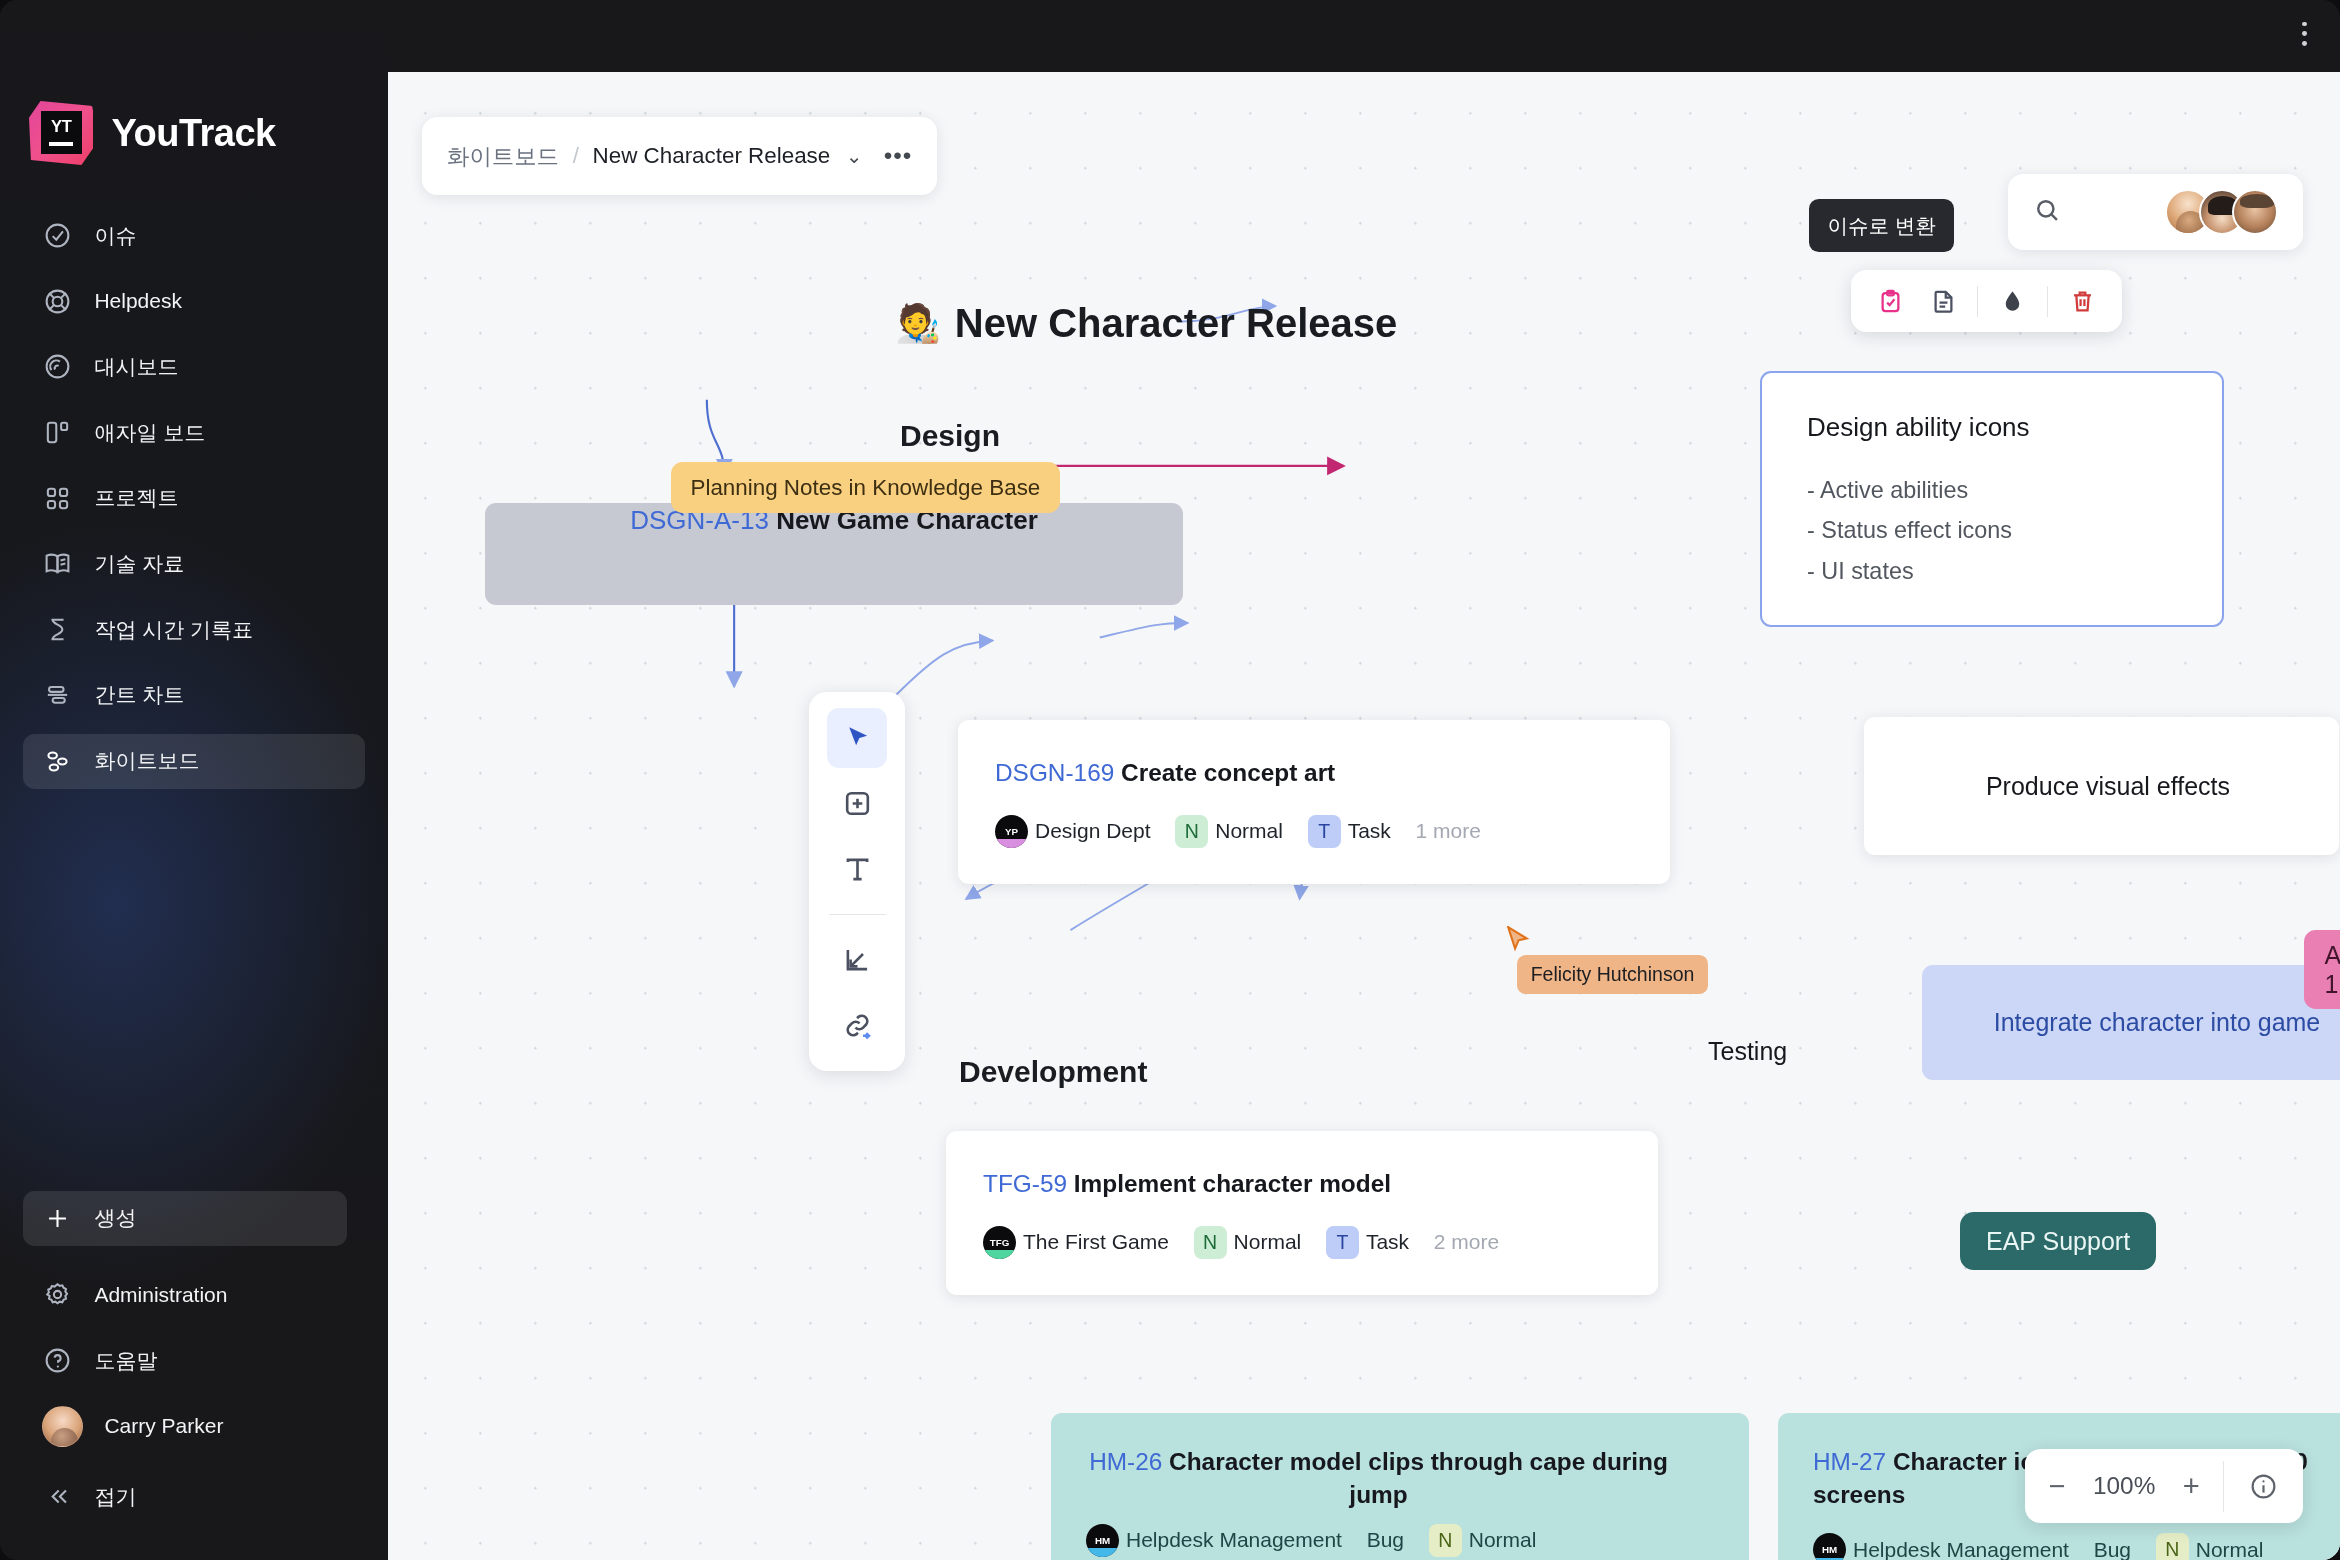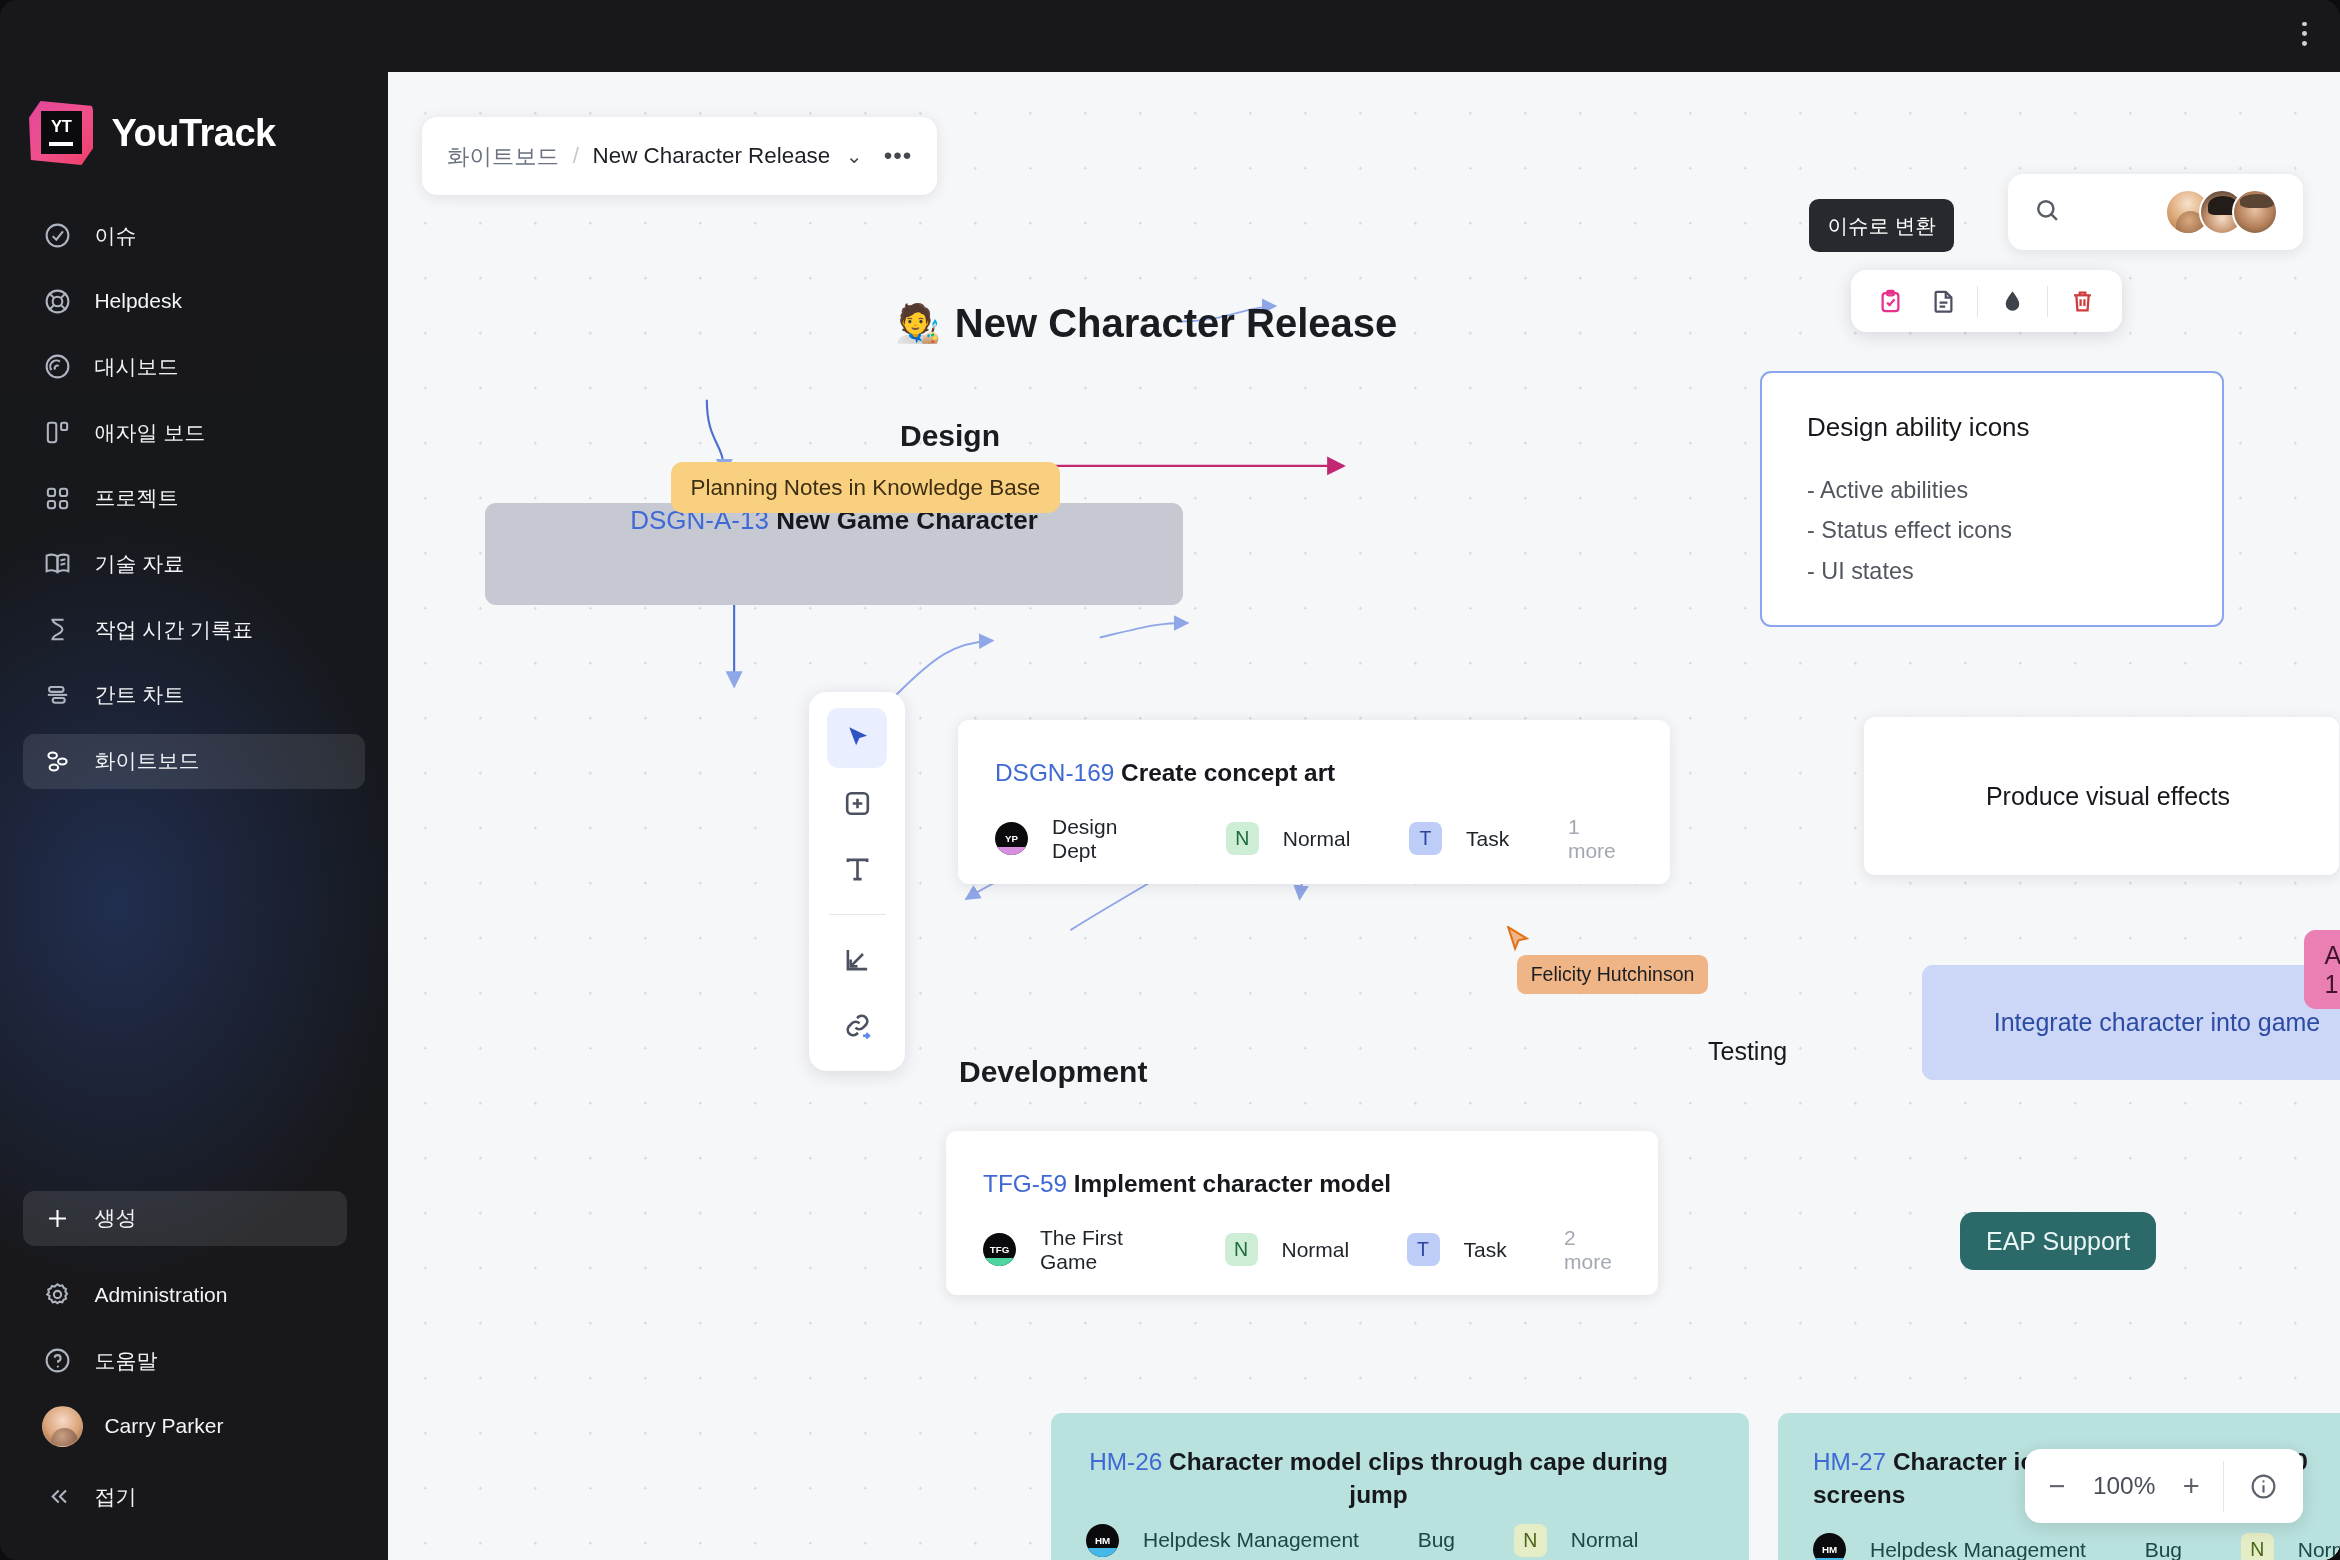--- a/index.html
+++ b/index.html
@@ -155,21 +155,21 @@
   .pal-btn { width: 60px; height: 60px; border-radius: 11.7px; display:flex; align-items:center; justify-content:center; }
   .pal-btn.active { background:#e9efff; }
   .pal-btn svg { width: 33px; height: 33px; fill:none; stroke:#4b5160; stroke-width:1.9; }
   .pal-div { width: 57px; height:1px; background:#e4e6ea; margin: 8.8px 0; }
 
   
   .node { position:absolute; border-radius: 11px; }
   .node-card { background:#fff; box-shadow: 0 2.9px 13.7px rgba(20,25,40,.10); }
   .card-title { font-size: 24.4px; font-weight:700; color:#16181d; line-height: 1.35; }
   .card-id { color:#3f69d4; font-weight: 400; }
-  .meta { display:flex; align-items:center; gap: 24px; font-size: 21px; color:#1f232a; }
+  .meta { display:flex; align-items:center; gap: 7px; font-size: 21px; color:#1f232a; }
   .meta .gap { width: 10.7px; }
   .proj-av { width: 33px; height: 33px; border-radius: 50%; background:#0b0b0d; color:#fff; font-size:9.8px; font-weight:700;
              display:flex; align-items:center; justify-content:center; position:relative; overflow:hidden; flex:none;}
   .proj-av.pink:after{content:"";position:absolute;left:0;right:0;bottom:0;height:8.8px;background:#d98fe0;}
   .proj-av.green:after{content:"";position:absolute;left:0;right:0;bottom:0;height:8.8px;background:#4fd6a0;}
   .proj-av.blue:after{content:"";position:absolute;left:0;right:0;bottom:0;height:8.8px;background:#45b8ea;}
   .chip { width:33px; height:33px; border-radius:7.8px; display:flex; align-items:center; justify-content:center; font-size:19.5px; flex:none;}
   .chip.n { background:#cdedd5; color:#1d6b38; }
   .chip.t { background:#bdcdf7; color:#2a45a0; }
   .chip.nl { background:#e5edc6; color:#4a6417; }
@@ -514,21 +514,21 @@
         <span class="chip n">N</span>
         <span>Normal</span>
         <span class="gap"></span>
         <span class="chip t">T</span>
         <span>Task</span>
         <span class="gap"></span>
         <span class="more">1 more</span>
       </div>
     </div>
 
-    <div class="node node-card" style="left:1476px; top:645px; width:475px; height:158px;
+    <div class="node node-card" style="left:1476px; top:645px; width:475px; height:138px;
          display:flex; align-items:center; justify-content:center;padding-left:13px;">
       <span style="font-size:25px; color:#16181d;">Produce visual effects</span>
     </div>
 
     <div class="node node-card" style="left:558px; top:1059px; width:712px; height:164px; padding:37px 37px;">
       <div class="card-title" style="margin-bottom:25px;">
         <span class="card-id">TFG-59</span>
         <span>Implement character model</span>
       </div>
       <div class="meta">

